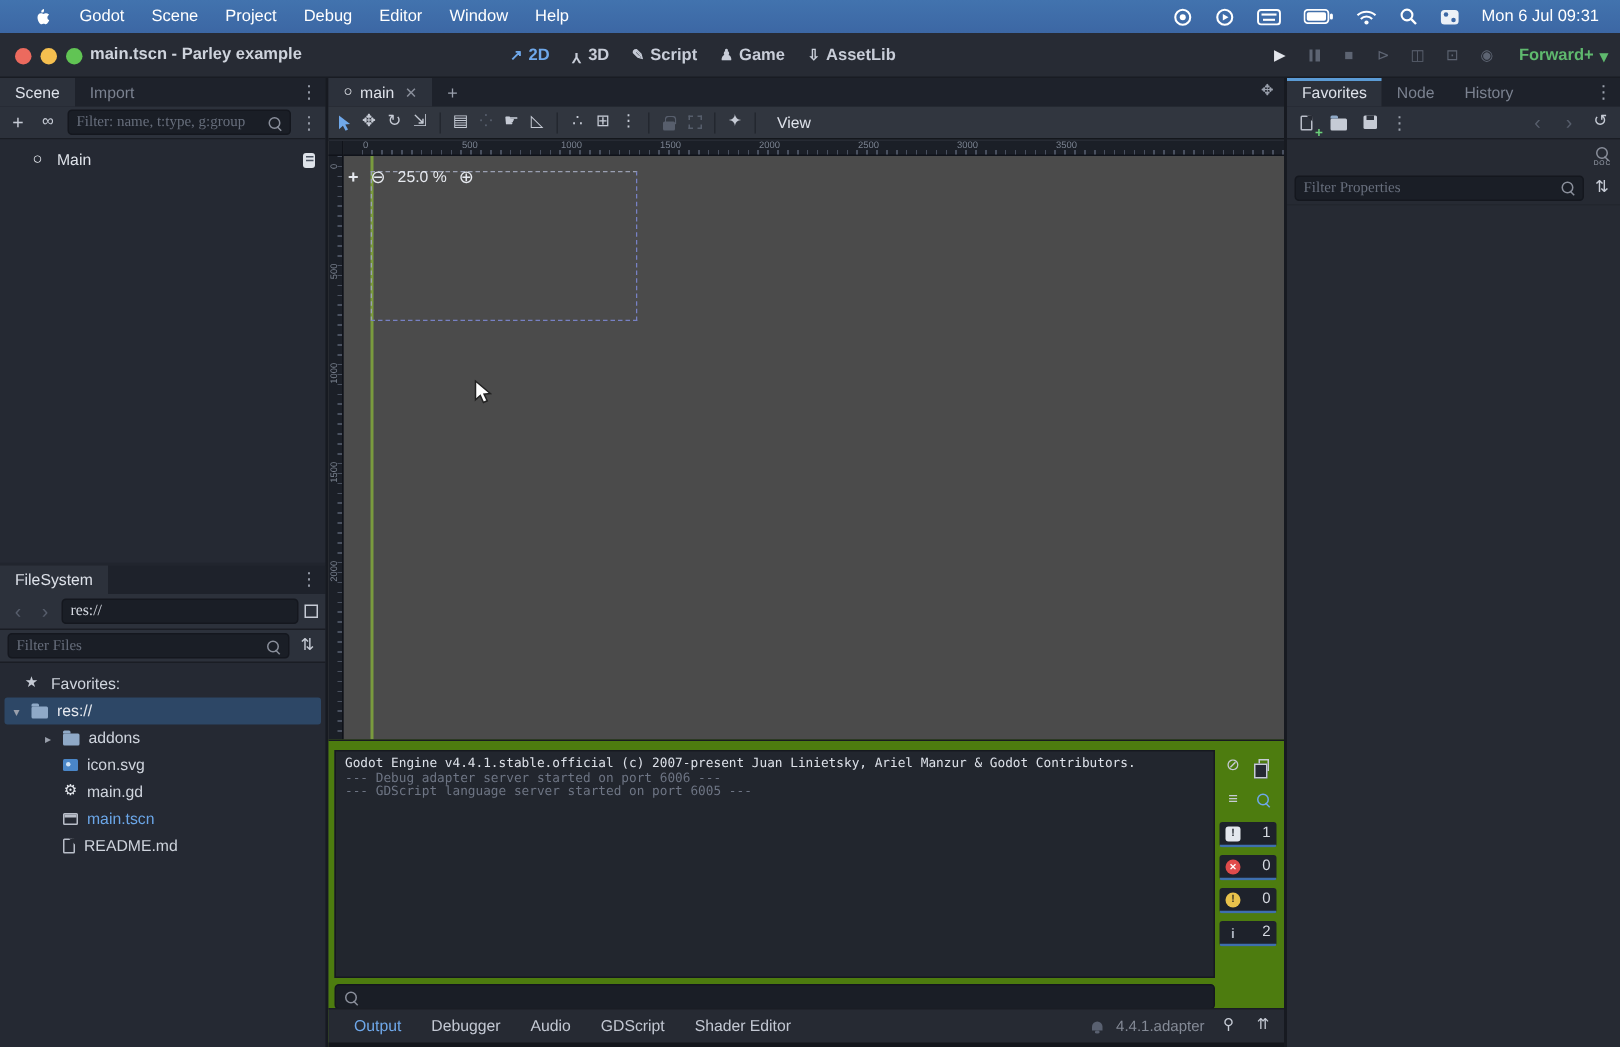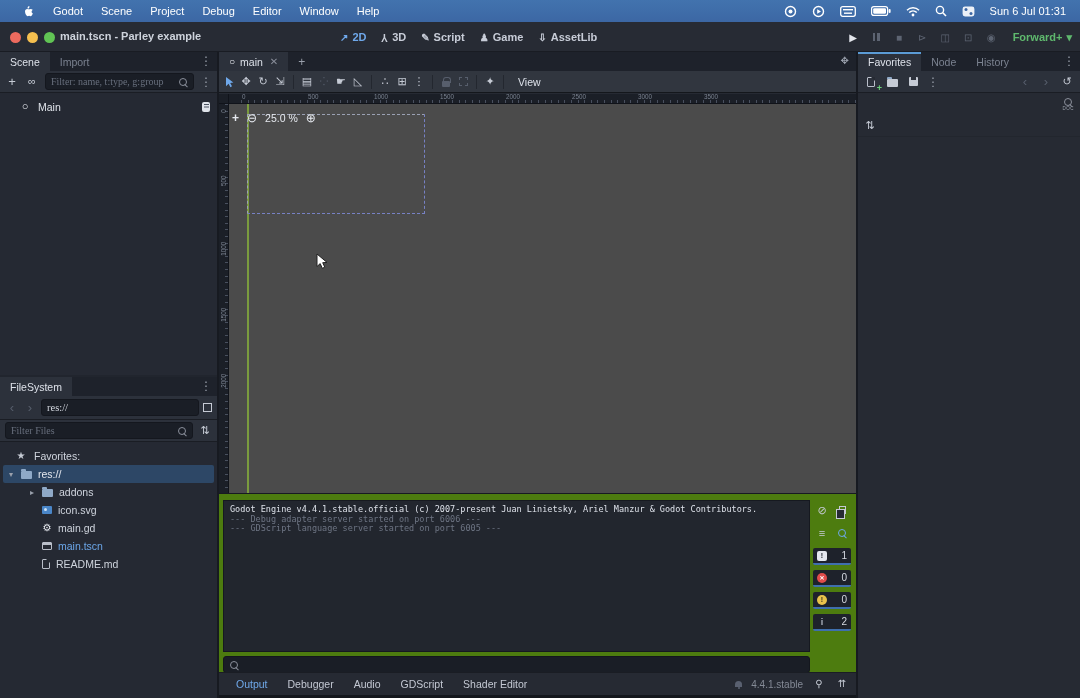--- a/index.html
+++ b/index.html
@@ -219,21 +219,21 @@
           <line x1="7.8" y1="7.8" x2="11" y2="11" stroke="#fff" stroke-width="1.6"></line>
         </svg>
       </span>
     <span class="micon">
         <svg width="13" height="11">
           <rect x="0.6" y="0.6" width="11.8" height="9.8" rx="2.4" fill="#fff" opacity=".9"></rect>
           <circle cx="4" cy="3.6" r="1.5" fill="#3c67a4"></circle>
           <circle cx="9" cy="7.4" r="1.5" fill="#3c67a4"></circle>
         </svg>
       </span>
-    <span class="clock">Sun 6 Jul 01:31</span>
+    <span class="clock">Mon 6 Jul 09:31</span>
   </span>
 </div>
 
 <div class="window">
 
   <div class="titlebar">
     <span class="tl r"></span>
     <span class="tl y"></span>
     <span class="tl g"></span>
     <span class="wtitle">main.tscn - Parley example</span>
@@ -485,21 +485,21 @@
         </span>
       </div>
       <div class="bbar">
         <span class="btab active">Output</span>
         <span class="btab">Debugger</span>
         <span class="btab">Audio</span>
         <span class="btab">GDScript</span>
         <span class="btab">Shader Editor</span>
         <span class="bright">
           <span class="i-bell"></span>
-          <span class="version">4.4.1.stable</span>
+          <span class="version">4.4.1.adapter</span>
           <span class="ic" style="font-size:10px">⚲</span>
           <span class="ic" style="font-size:10px">⇈</span>
         </span>
       </div>
     </div>
   </div>
 
   <div class="vsplit" style="left:856px"></div>
 
   <div class="dock-right">
@@ -527,17 +527,21 @@
         <span class="ic">↺</span>
       </span>
     </div>
     <div class="insp-spare">
       <span class="docsearch">
         <span class="i-search"></span>
         <span class="doclbl">DOC</span>
       </span>
     </div>
     <div class="insp-filter">
+      <span class="inp">
+        <input placeholder="Filter Properties" style="">
+        <span class="i-search"></span>
+      </span>
       <span class="ic">⇅</span>
     </div>
     <div class="insp-body"></div>
   </div>
 </div>
 
 </body></html>

